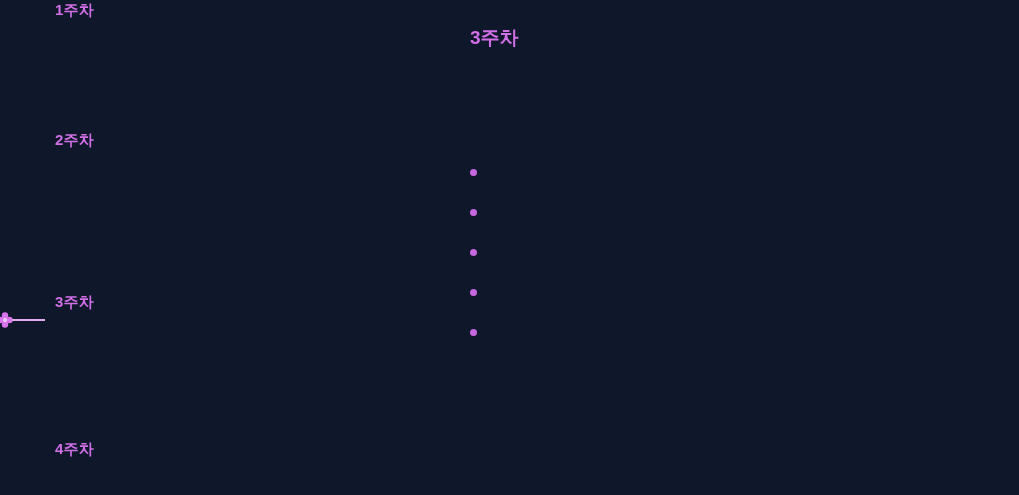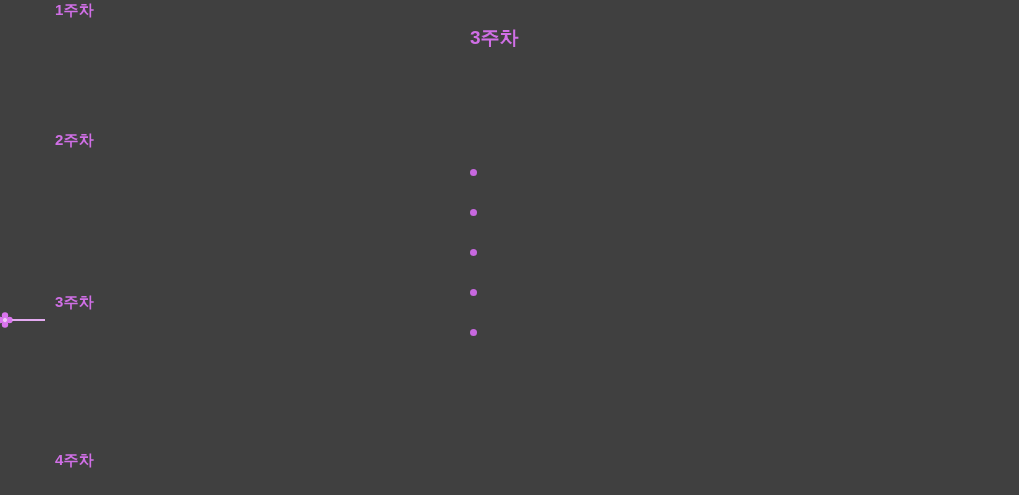--- a/index.html
+++ b/index.html
@@ -8,21 +8,21 @@
     width: 1019px;
     height: 495px;
     position: relative;
     background: #ffffff;
     font-family: "Liberation Sans", sans-serif;
     overflow: hidden;
   }
   .canvas {
     position: absolute;
     inset: 0;
-    background: #404040;
+    background: #0f172a;
   }
   .week-label {
     position: absolute;
     left: 55px;
     font-size: 15px;
     font-weight: 700;
     color: #d06fe6;
     letter-spacing: 0.2px;
     white-space: nowrap;
     cursor: default;
@@ -71,21 +71,21 @@
 <body>
 
 <div class="canvas">
 
   <span class="week-label" style="top:1px">1주차</span>
 
   <span class="week-label" style="top:131px">2주차</span>
 
   <span class="week-label" style="top:293px">3주차</span>
 
-  <span class="week-label" style="top:451px">4주차</span>
+  <span class="week-label" style="top:440px">4주차</span>
 
   <svg class="node-marker" viewBox="0 0 16 16">
     <circle cx="8" cy="3.5" r="3.2" fill="#da74ee"></circle>
     <circle cx="8" cy="12.5" r="3.2" fill="#da74ee"></circle>
     <circle cx="3.5" cy="8" r="3.2" fill="#da74ee"></circle>
     <circle cx="12.5" cy="8" r="3.2" fill="#da74ee"></circle>
     <circle cx="8" cy="8" r="2.2" fill="#f0c4f8"></circle>
   </svg>
   <div class="node-connector"></div>
 

